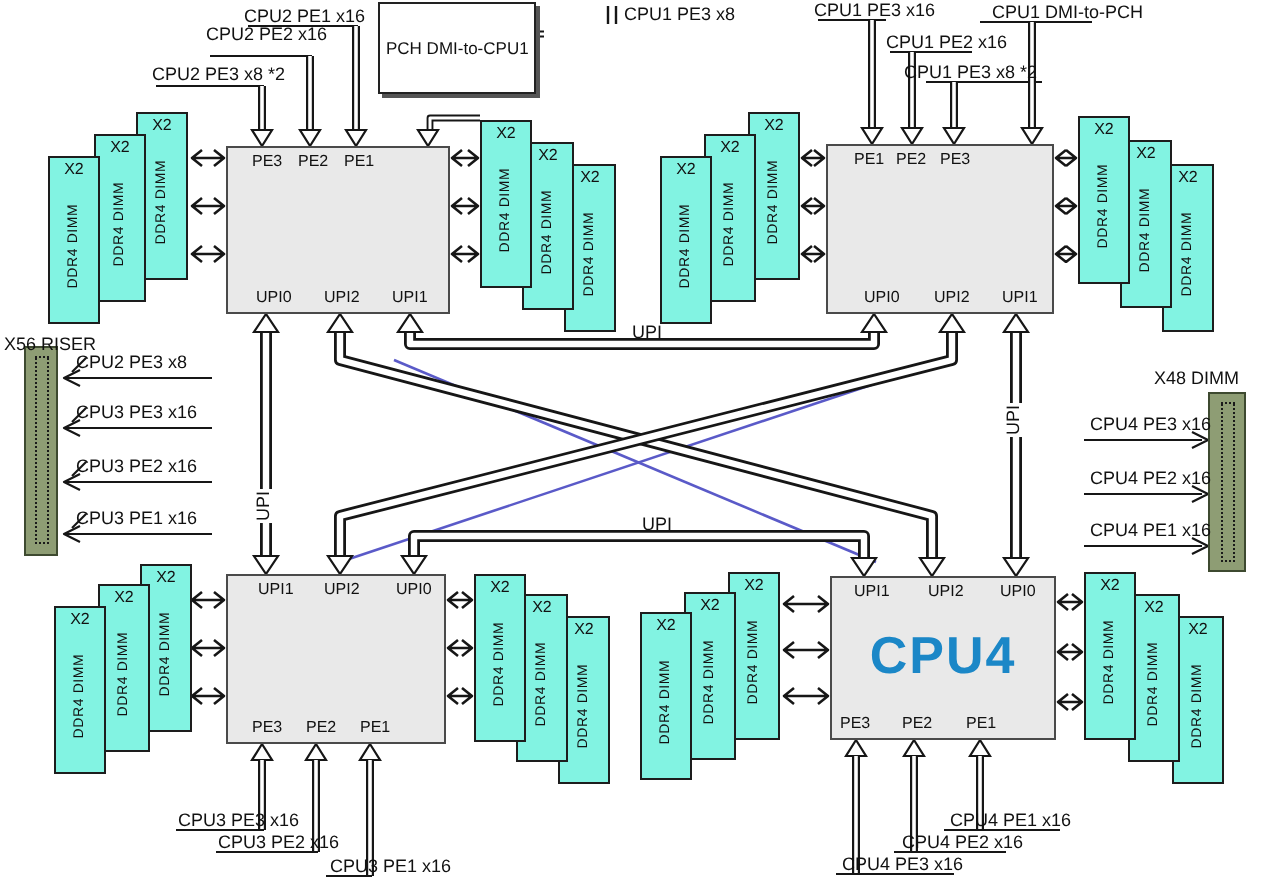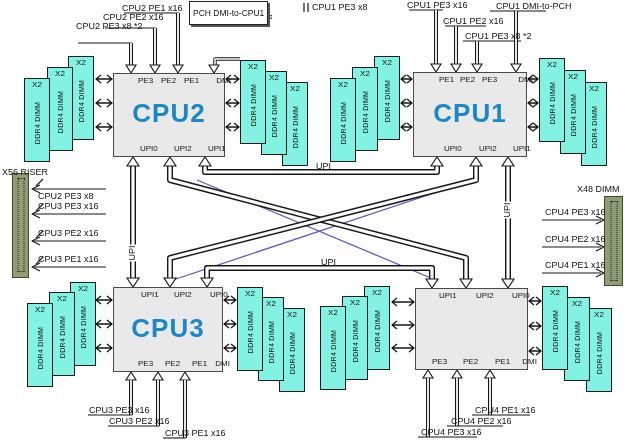--- a/index.html
+++ b/index.html
@@ -2,33 +2,33 @@
 <html><head>
 <meta charset="utf-8">
 <style>
   html,body{margin:0;padding:0;background:#fff;}
   .stage{position:relative;width:640px;height:443px;background:#ffffff;overflow:hidden;
          font-family:"Liberation Sans",sans-serif;color:#111;}
   #wires{position:absolute;inset:0;z-index:1;pointer-events:none;}
   .cpu{position:absolute;z-index:5;background:#e9e9e9;border:1.4px solid #4a4a4a;box-sizing:border-box;}
   .cname{position:absolute;left:50%;top:50%;transform:translate(-50%,-54%);
          font-size:26px;font-weight:bold;color:#1b87c7;letter-spacing:1px;}
-  .prow{position:absolute;left:12px;width:100%;height:10px;}
+  .prow{position:absolute;left:0;width:100%;height:10px;padding-left:47px;}
   .prow.top{top:2px;} .prow.bot{bottom:2px;}
   .port{position:absolute;font-size:8px;line-height:10px;white-space:nowrap;}
   .dimm{position:absolute;width:26px;height:84px;background:#82f3e2;border:1.2px solid #1d1d1d;box-sizing:border-box;}
   .dimm .x2{display:block;text-align:center;font-size:8px;margin-top:1px;}
   .dimm .vl{position:absolute;left:50%;top:54%;transform:translate(-50%,-50%) rotate(-90deg);
             font-size:7px;white-space:nowrap;letter-spacing:0.3px;}
   .riser{position:absolute;z-index:4;background:#8e9d74;border:1.4px solid #3e4a30;box-sizing:border-box;}
   .rin{position:absolute;left:50%;top:4%;transform:translateX(-50%);width:7px;height:91%;
        border:1px dotted #1a1a1a;box-sizing:border-box;}
   .lbl{position:absolute;z-index:6;font-size:9px;line-height:1.0;white-space:nowrap;}
   .boxlbl{position:absolute;z-index:6;font-size:8.5px;line-height:12px;white-space:nowrap;text-align:center;
-          background:#fff;border:1.1px solid #222;box-shadow:2px 2px 0 #555;padding:5px 3px;}
+          background:#fff;border:1.1px solid #222;box-shadow:2px 2px 0 #555;padding:16px 3px;}
   .vupi{position:absolute;z-index:6;font-size:9px;background:#fff;transform:rotate(-90deg);padding:0 1px;}
   .hupi{position:absolute;z-index:6;font-size:9px;}
 </style>
 </head>
 <body>
 
 <div class="stage">
   <svg id="wires" viewBox="0 0 640 443" width="640" height="443">
       <path d="M197,180 L438,281" fill="none" stroke="#5a5ac8" stroke-width="1.3" stroke-linejoin="round"></path>
       <path d="M170,281 L473,180" fill="none" stroke="#5a5ac8" stroke-width="1.3" stroke-linejoin="round"></path>
@@ -158,64 +158,62 @@
       <path d="M534,347 L529,351 L534,355 M529,351 L541,351 M536,347 L541,351 L536,355" fill="none" stroke="#161616" stroke-width="1.3" stroke-linejoin="round"></path>
     </svg>
 
   <div class="cpu" style="left:113px;top:73px;width:112px;height:84px">
     <div class="prow top">
       <span class="port" style="left:12px">PE3</span>
       <span class="port" style="left:35px">PE2</span>
       <span class="port" style="left:58px">PE1</span>
       <span class="port" style="right:5px">DMI</span>
     </div>
-    <div class="cname">CPU2</div>
     <div class="prow bot">
       <span class="port" style="left:14px">UPI0</span>
       <span class="port" style="left:48px">UPI2</span>
       <span class="port" style="left:82px">UPI1</span>
     </div>
   </div>
 
   <div class="cpu" style="left:413px;top:72px;width:114px;height:85px">
     <div class="prow top">
       <span class="port" style="left:13px">PE1</span>
       <span class="port" style="left:34px">PE2</span>
       <span class="port" style="left:56px">PE3</span>
       <span class="port" style="right:5px">DMI</span>
     </div>
-    <div class="cname">CPU1</div>
     <div class="prow bot">
       <span class="port" style="left:18px">UPI0</span>
       <span class="port" style="left:53px">UPI2</span>
       <span class="port" style="left:87px">UPI1</span>
     </div>
   </div>
 
   <div class="cpu" style="left:113px;top:287px;width:110px;height:85px">
     <div class="prow top">
       <span class="port" style="left:15px">UPI1</span>
       <span class="port" style="left:48px">UPI2</span>
       <span class="port" style="left:84px">UPI0</span>
     </div>
-    <div class="cname">CPU3</div>
     <div class="prow bot">
       <span class="port" style="left:12px">PE3</span>
       <span class="port" style="left:39px">PE2</span>
       <span class="port" style="left:66px">PE1</span>
       <span class="port" style="right:4px">DMI</span>
     </div>
   </div>
 
   <div class="cpu" style="left:415px;top:288px;width:113px;height:82px">
     <div class="prow top">
       <span class="port" style="left:11px">UPI1</span>
       <span class="port" style="left:48px">UPI2</span>
       <span class="port" style="left:84px">UPI0</span>
     </div>
+    <div class="cname">CPU4</div>
     <div class="prow bot">
       <span class="port" style="left:4px">PE3</span>
       <span class="port" style="left:35px">PE2</span>
       <span class="port" style="left:67px">PE1</span>
       <span class="port" style="right:2px">DMI</span>
     </div>
   </div>
 
   <div class="dimm" style="left:68px;top:56px;z-index:11">
       <span class="x2">X2</span>
@@ -318,41 +316,41 @@
     </div>
   <div class="dimm" style="left:586px;top:308px;z-index:11">
       <span class="x2">X2</span>
       <span class="vl">DDR4 DIMM</span>
     </div>
 
   <div class="riser" style="left:12px;top:173px;width:17px;height:105px">
       <div class="rin"></div>
     </div>
   <div class="lbl" style="left:2px;top:168px">X56 RISER</div>
-  <div class="lbl" style="left:38px;top:192px">CPU2 PE3 x8</div>
+  <div class="lbl" style="left:38px;top:177px">CPU2 PE3 x8</div>
   <div class="lbl" style="left:38px;top:202px">CPU3 PE3 x16</div>
   <div class="lbl" style="left:38px;top:229px">CPU3 PE2 x16</div>
   <div class="lbl" style="left:38px;top:255px">CPU3 PE1 x16</div>
 
   <div class="riser" style="left:604px;top:196px;width:19px;height:90px">
       <div class="rin"></div>
     </div>
   <div class="lbl" style="left:577px;top:185px">X48 DIMM</div>
   <div class="lbl" style="left:545px;top:208px">CPU4 PE3 x16</div>
   <div class="lbl" style="left:545px;top:235px">CPU4 PE2 x16</div>
   <div class="lbl" style="left:545px;top:261px">CPU4 PE1 x16</div>
 
   <div class="lbl" style="left:122px;top:4px">CPU2 PE1 x16</div>
   <div class="lbl" style="left:103px;top:13px">CPU2 PE2 x16</div>
-  <div class="lbl" style="left:76px;top:22px">CPU2 PE3 x8 *2</div>
+  <div class="lbl" style="left:76px;top:33px">CPU2 PE3 x8 *2</div>
   <div class="boxlbl" style="left:189px;top:1px;height:12px">PCH DMI-to-CPU1</div>
   <div class="lbl" style="left:312px;top:3px">CPU1 PE3 x8</div>
   <div class="lbl" style="left:407px;top:1px">CPU1 PE3 x16</div>
   <div class="lbl" style="left:443px;top:17px">CPU1 PE2 x16</div>
-  <div class="lbl" style="left:465px;top:32px">CPU1 PE3 x8 *2</div>
+  <div class="lbl" style="left:452px;top:32px">CPU1 PE3 x8 *2</div>
   <div class="lbl" style="left:496px;top:2px">CPU1 DMI-to-PCH</div>
 
   <div class="lbl" style="left:89px;top:406px">CPU3 PE3 x16</div>
   <div class="lbl" style="left:109px;top:417px">CPU3 PE2 x16</div>
   <div class="lbl" style="left:165px;top:429px">CPU3 PE1 x16</div>
   <div class="lbl" style="left:475px;top:406px">CPU4 PE1 x16</div>
   <div class="lbl" style="left:451px;top:417px">CPU4 PE2 x16</div>
   <div class="lbl" style="left:421px;top:428px">CPU4 PE3 x16</div>
 
   <div class="hupi" style="left:316px;top:161px">UPI</div>

